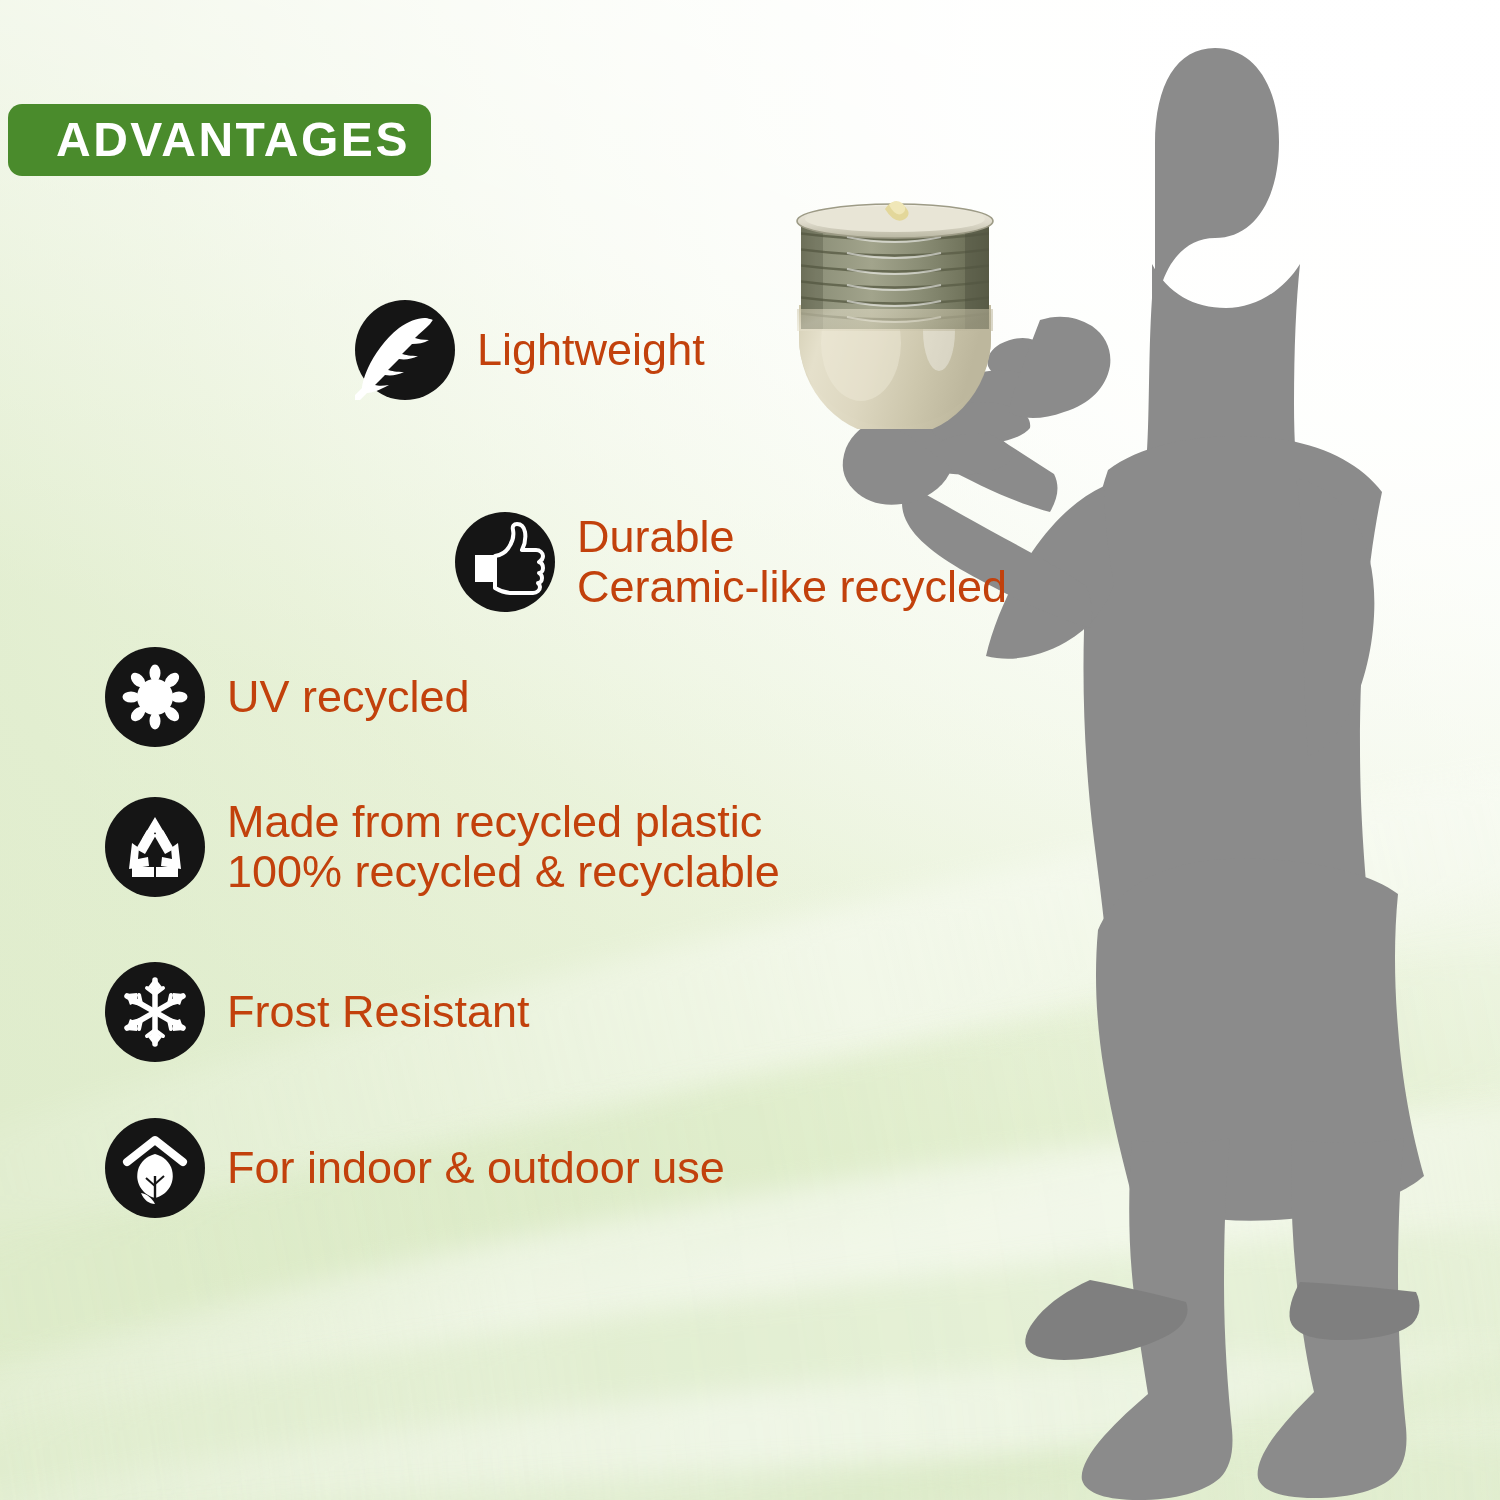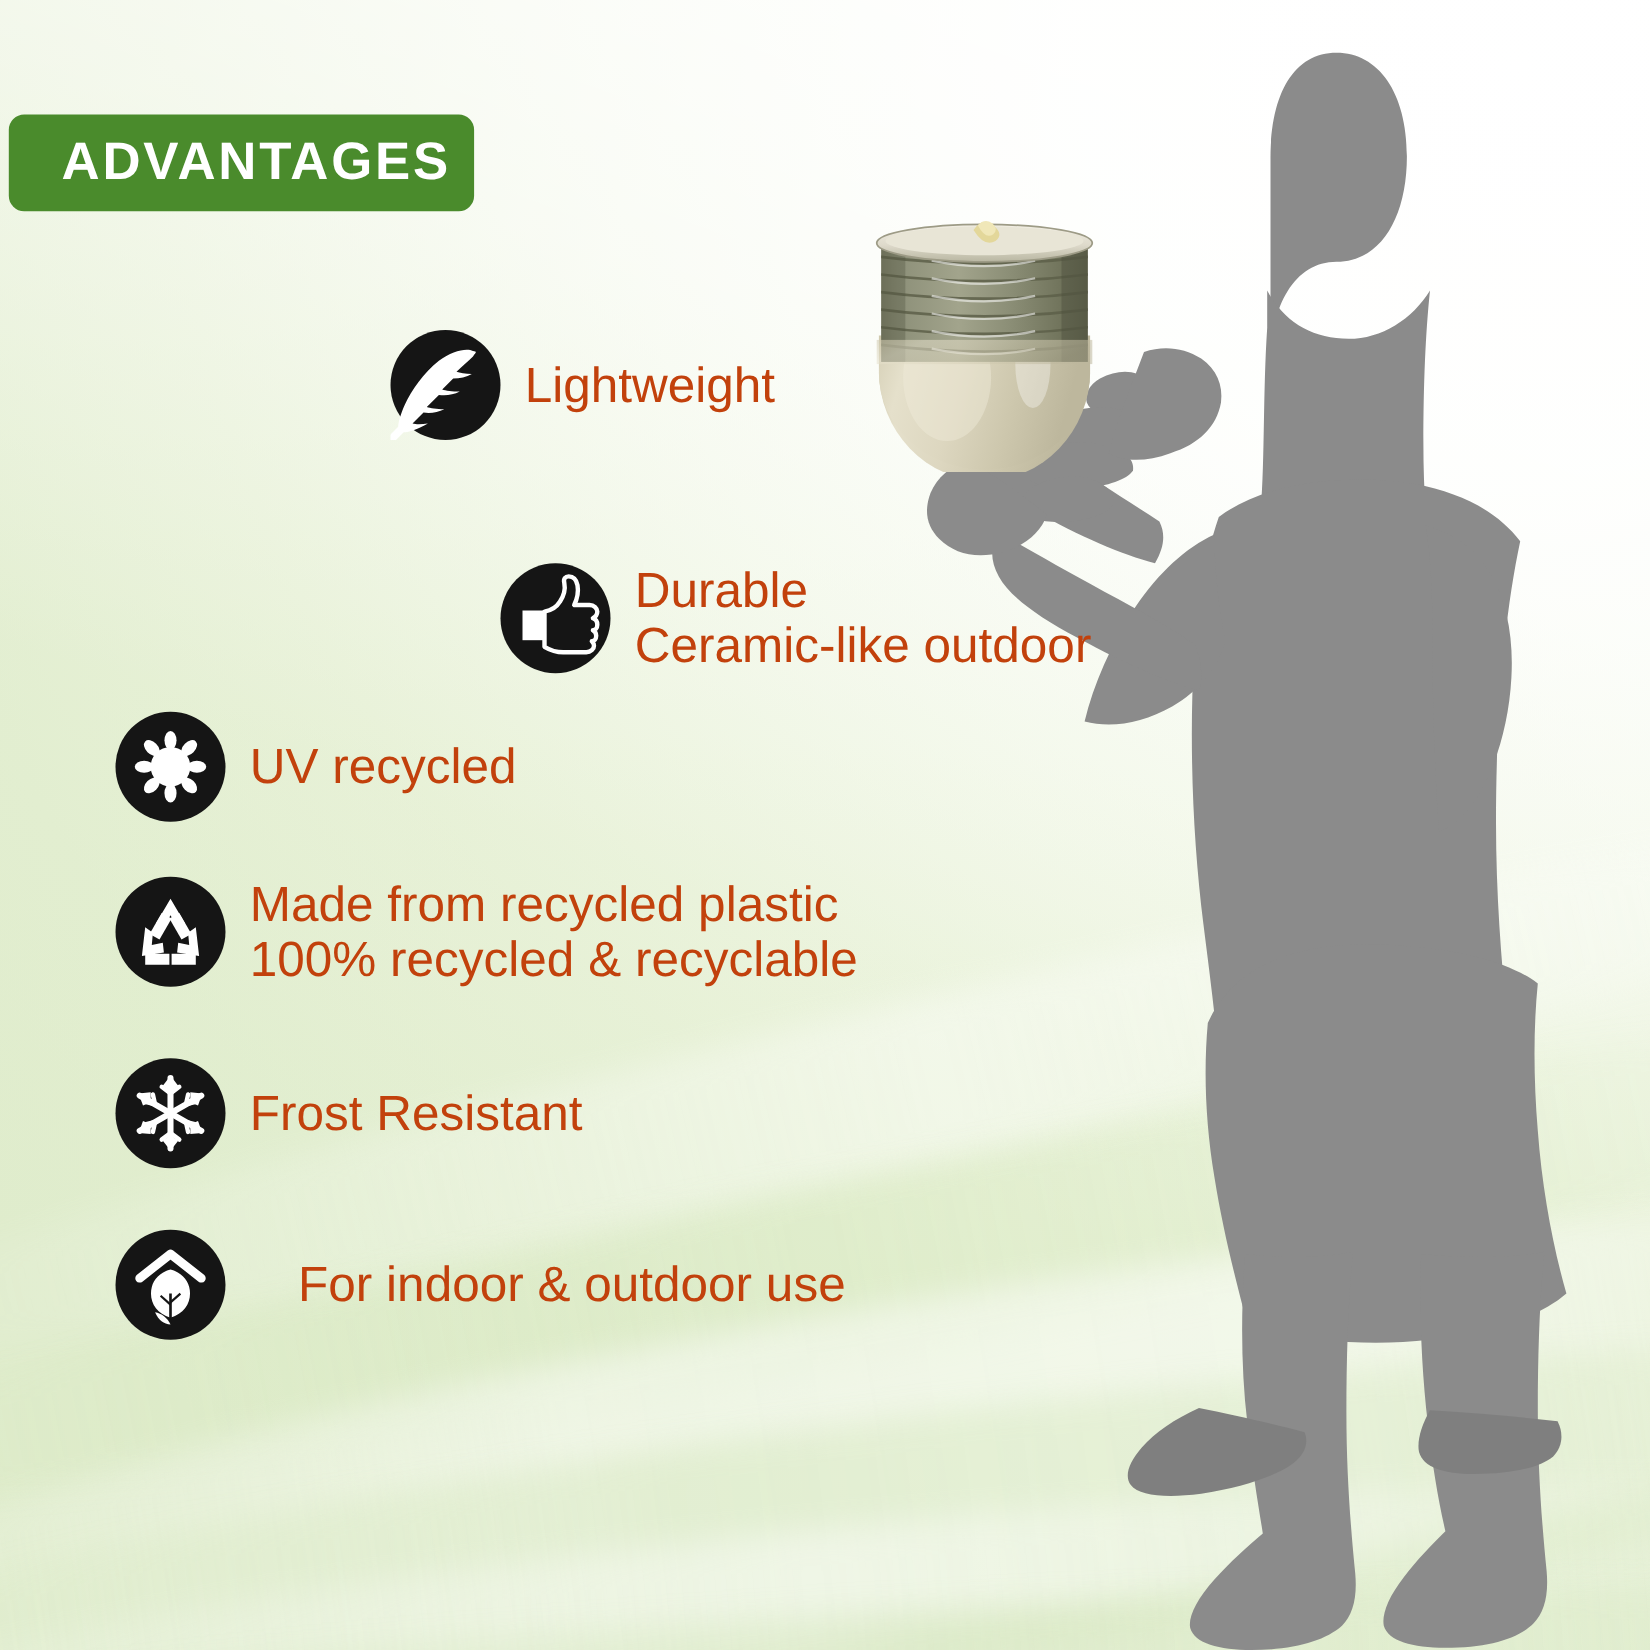--- a/index.html
+++ b/index.html
@@ -23,21 +23,21 @@
   .swoosh{position:absolute;left:-18%;width:150%;height:300px;border-radius:50%;filter:blur(14px);opacity:.55;}
   .sw1{top:1180px;transform:rotate(-9deg);background:linear-gradient(90deg,rgba(255,255,255,0) 0%,rgba(255,255,255,.85) 35%,rgba(255,255,255,.9) 65%,rgba(255,255,255,0) 100%);}
   .sw2{top:1285px;height:220px;transform:rotate(-7deg);background:linear-gradient(90deg,rgba(198,222,166,0) 0%,rgba(198,222,166,.55) 40%,rgba(198,222,166,.45) 70%,rgba(198,222,166,0) 100%);}
   .sw3{top:1380px;height:230px;transform:rotate(-5deg);background:linear-gradient(90deg,rgba(255,255,255,0) 0%,rgba(255,255,255,.8) 45%,rgba(255,255,255,0) 100%);}
   .sw4{top:1055px;height:170px;transform:rotate(-11deg);background:linear-gradient(90deg,rgba(205,227,176,0) 0%,rgba(205,227,176,.42) 45%,rgba(205,227,176,0) 100%);}
   .sw5{top:905px;height:150px;transform:rotate(-13deg);background:linear-gradient(90deg,rgba(255,255,255,0) 0%,rgba(255,255,255,.7) 50%,rgba(255,255,255,0) 100%);}
   .sw6{top:1462px;height:150px;transform:rotate(-3deg);background:linear-gradient(90deg,rgba(190,216,154,0) 0%,rgba(190,216,154,.5) 50%,rgba(190,216,154,0) 100%);}
 
   
   .badge{
-    position:absolute;left:8px;top:104px;width:423px;height:88px;
+    position:absolute;left:8px;top:104px;width:423px;height:72px;
     border-radius:14px;display:flex;align-items:center;
   }
   .badge-label{
     color:#ffffff;font-size:48px;font-weight:bold;letter-spacing:2.5px;
     margin-left:48px;line-height:1;
   }
 
   
   .feature{position:absolute;display:flex;align-items:center;}
   .ficon{
@@ -48,21 +48,21 @@
   .ficon svg{display:block;}
   .ftext{margin-left:22px;color:#c2410c;font-size:45px;line-height:1.12;white-space:pre-line;font-weight:400;}
   .ftext.two{font-size:45px;}
 
   
   .f0{left:355px;top:300px;}
   .f1{left:455px;top:512px;}
   .f2{left:105px;top:647px;}
   .f3{left:105px;top:797px;}
   .f4{left:105px;top:962px;}
-  .f5{left:105px;top:1118px;gap:44px;}
+  .f5{left:105px;top:1118px;}
 
   
   .silhouette{position:absolute;left:0;top:0;width:1500px;height:1500px;pointer-events:none;}
 
   
   .planter{position:absolute;left:789px;top:193px;width:212px;height:236px;}
 </style>
 </head>
 <body>
 
@@ -193,21 +193,21 @@
   </div>
 
   <div class="feature f1">
     <span class="ficon" style="background: rgb(21, 21, 21);">
       <svg width="100" height="100" viewBox="0 0 100 100">
         <rect x="20" y="43" width="20" height="27" fill="#ffffff"></rect>
         <path d="M40 44 c6 -1 11 -4 14 -9 c4 -6 5 -12 4 -17 c-1 -4 1 -6 4 -6 c4 0 7 3 8 8 c1 6 0 12 -3 18 h14 c4 0 7 3 7 6 c0 3 -2 5 -4 6 c3 1 4 3 4 6 c0 3 -2 5 -4 5 c2 1 3 3 3 5 c0 3 -2 5 -4 5 c1 1 2 3 2 4 c0 3 -3 6 -7 6 h-21 c-6 0 -12 -2 -17 -5 z" fill="none" stroke="#ffffff" stroke-width="4" stroke-linejoin="round"></path>
       </svg>
     </span>
     <span class="ftext two">Durable
-Ceramic-like outdoor</span>
+Ceramic-like recycled</span>
   </div>
 
   <div class="feature f2">
     <span class="ficon" style="background: rgb(21, 21, 21);">
       <svg width="100" height="100" viewBox="0 0 100 100">
         <circle cx="50" cy="50" r="18" fill="#ffffff"></circle>
         <g fill="#ffffff">
           <ellipse cx="50" cy="26" rx="5.5" ry="8.5"></ellipse>
           <ellipse cx="50" cy="74" rx="5.5" ry="8.5"></ellipse>
           <ellipse cx="26" cy="50" rx="8.5" ry="5.5"></ellipse>

